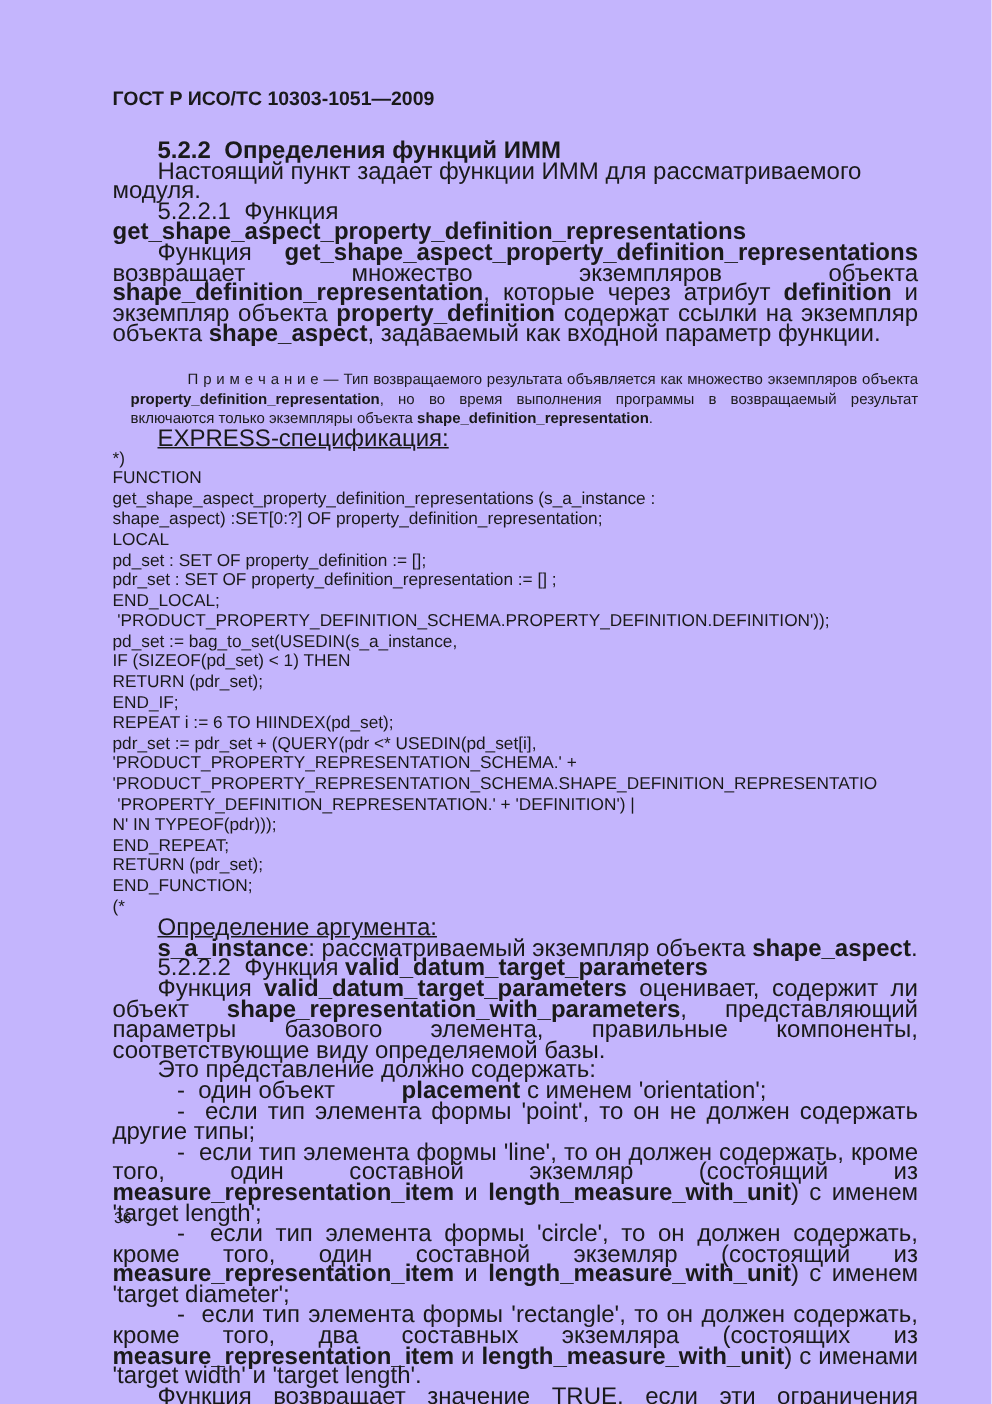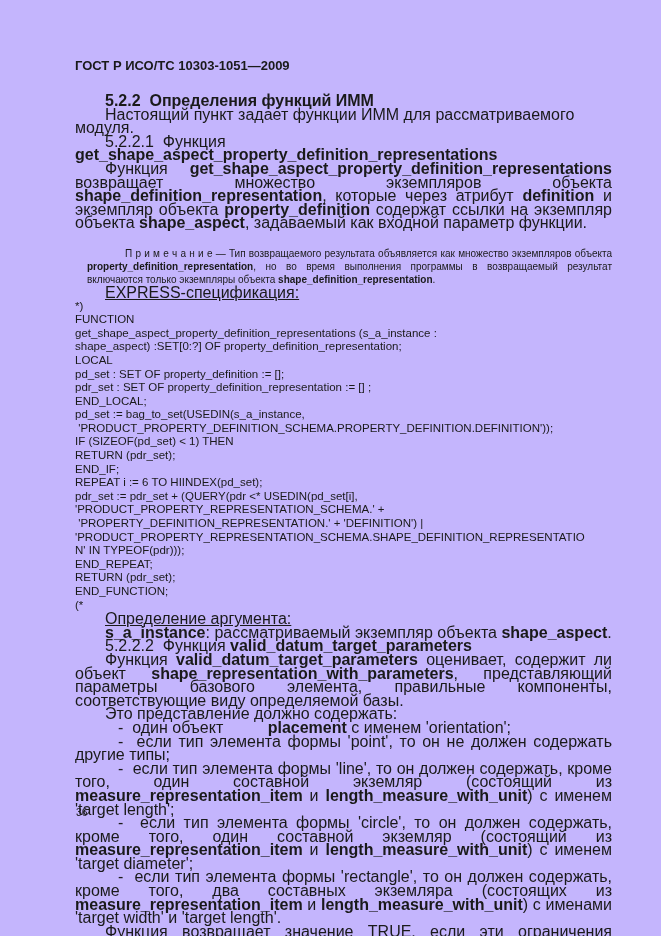--- a/index.html
+++ b/index.html
@@ -78,30 +78,30 @@
 
     <div class="code">
         <div class="code-line">*)</div>
         <div class="code-line">FUNCTION</div>
         <div class="code-line">get_shape_aspect_property_definition_representations (s_a_instance :</div>
         <div class="code-line">shape_aspect) :SET[0:?] OF property_definition_representation;</div>
         <div class="code-line">LOCAL</div>
         <div class="code-line">pd_set : SET OF property_definition := [];</div>
         <div class="code-line">pdr_set : SET OF property_definition_representation := [] ;</div>
         <div class="code-line">END_LOCAL;</div>
+        <div class="code-line"> 'PRODUCT_PROPERTY_DEFINITION_SCHEMA.PROPERTY_DEFINITION.DEFINITION'));</div>
         <div class="code-line">pd_set := bag_to_set(USEDIN(s_a_instance,</div>
-        <div class="code-line"> 'PRODUCT_PROPERTY_DEFINITION_SCHEMA.PROPERTY_DEFINITION.DEFINITION'));</div>
         <div class="code-line">IF (SIZEOF(pd_set) &lt; 1) THEN</div>
         <div class="code-line">RETURN (pdr_set);</div>
         <div class="code-line">END_IF;</div>
         <div class="code-line">REPEAT i := 6 TO HIINDEX(pd_set);</div>
         <div class="code-line">pdr_set := pdr_set + (QUERY(pdr &lt;* USEDIN(pd_set[i],</div>
         <div class="code-line">'PRODUCT_PROPERTY_REPRESENTATION_SCHEMA.' +</div>
+        <div class="code-line">'PRODUCT_PROPERTY_REPRESENTATION_SCHEMA.SHAPE_DEFINITION_REPRESENTATIO</div>
         <div class="code-line"> 'PROPERTY_DEFINITION_REPRESENTATION.' + 'DEFINITION') |</div>
-        <div class="code-line">'PRODUCT_PROPERTY_REPRESENTATION_SCHEMA.SHAPE_DEFINITION_REPRESENTATIO</div>
         <div class="code-line">N' IN TYPEOF(pdr)));</div>
         <div class="code-line">END_REPEAT;</div>
         <div class="code-line">RETURN (pdr_set);</div>
         <div class="code-line">END_FUNCTION;</div>
         <div class="code-line">(*</div>
       </div>
 
     <p class="body indent gap-arg"><span class="u">Определение аргумента:</span></p>
 
     <p class="body indent"><span style="font-weight: bold;">s_a_instance</span><span>: рассматриваемый экземпляр объекта </span><span style="font-weight: bold;">shape_aspect</span><span>.</span></p>

